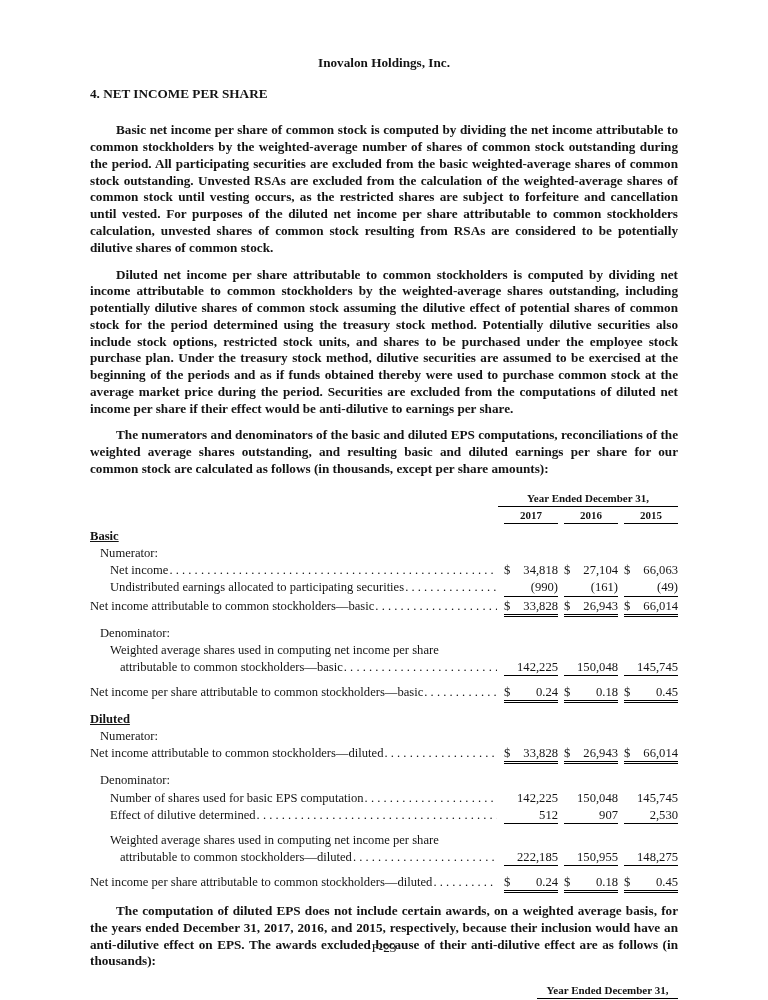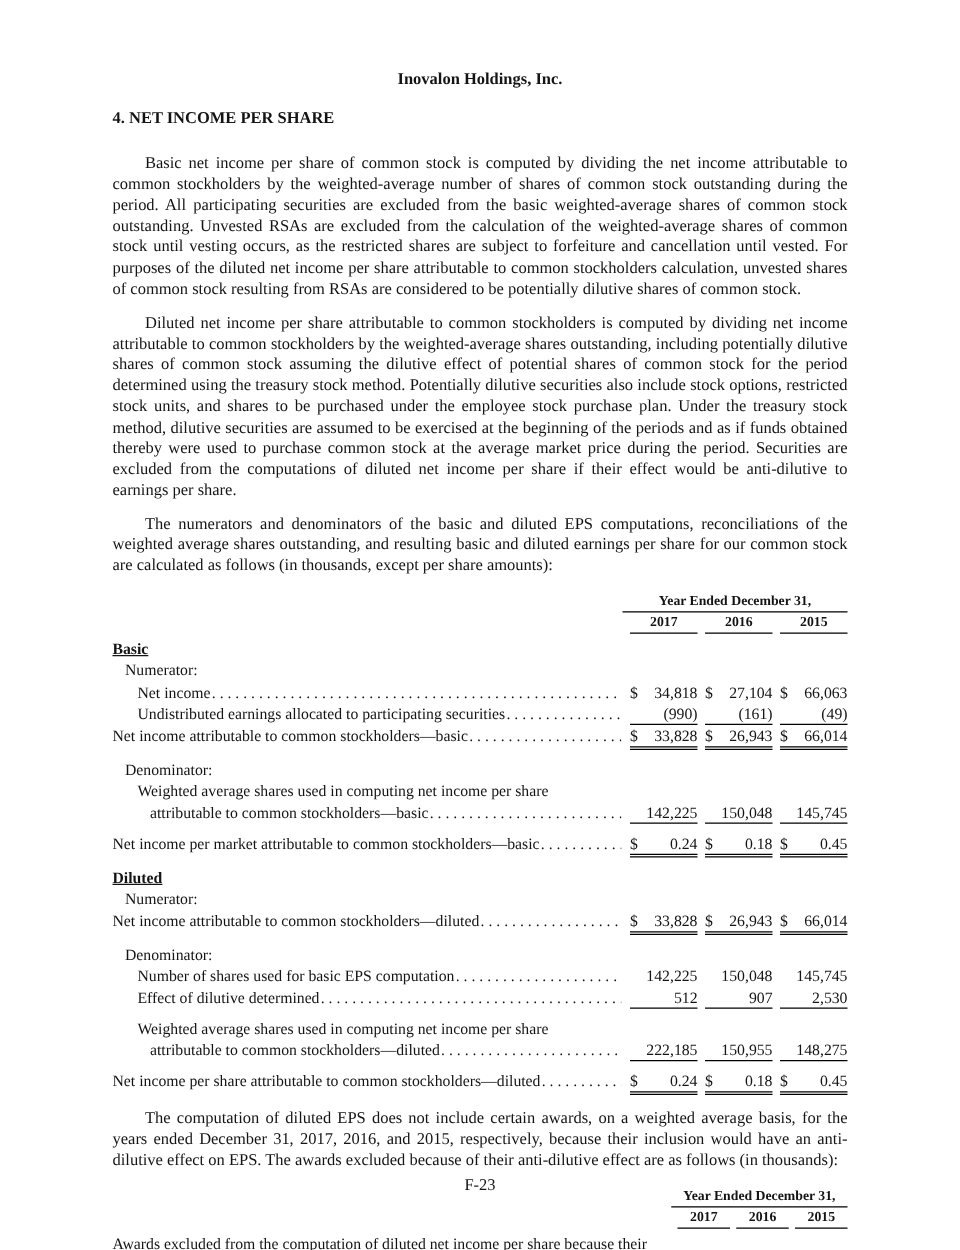--- a/index.html
+++ b/index.html
@@ -4,21 +4,21 @@
 <style>
   html,body{margin:0;padding:0;background:#ffffff;}
   .page{
     width:768px;height:1000px;box-sizing:border-box;
     padding:54px 90px 0 90px;position:relative;
     font-family:"Liberation Serif",serif;font-size:13.2px;color:#141414;
     overflow:hidden;
   }
   .doc-header{text-align:center;font-weight:bold;line-height:1.32;}
   .section-heading{font-size:13.2px;font-weight:bold;margin:15px 0 20px 0;}
-  .para{text-align:justify;text-indent:26px;margin:9px 0 10px 0;line-height:1.27;}
+  .para{text-align:justify;text-indent:26px;margin:9px 0 10px 0;line-height:1.27;font-weight:bold;}
   .fin-table{margin:14px 0 4px 0;font-size:12.6px;line-height:1.2;}
   .t-head-block{text-align:center;font-weight:bold;font-size:11px;margin-left:auto;}
   .table-1 .t-head-block{width:180px;}
   .table-2 .t-head-block{width:141px;}
   .t-span-head{border-bottom:1px solid #000;padding-bottom:1px;white-space:nowrap;}
   .t-years{display:flex;margin-bottom:4px;}
   .t-year{border-bottom:1px solid #000;text-align:center;padding:2px 0 1px 0;box-sizing:border-box;}
   .table-1 .t-year{width:54px;margin-left:6px;}
   .table-2 .t-year{width:42px;margin-left:5px;}
   .t-row{display:flex;align-items:baseline;padding:1px 0;}
@@ -124,21 +124,21 @@
         </div>
         <div class="vcell rule-single">
           <span class="num">150,048</span>
         </div>
         <div class="vcell rule-single">
           <span class="num">145,745</span>
         </div>
       </div>
       <div class="t-row t-spacer"></div>
       <div class="t-row">
-        <div class="t-label" style="padding-left: 0px;">Net income per market attributable to common stockholders—basic</div>
+        <div class="t-label" style="padding-left: 0px;">Net income per share attributable to common stockholders—basic</div>
         <div class="leader"></div>
         <div class="vcell rule-double">
           <span class="dollar">$</span>
           <span class="num">0.24</span>
         </div>
         <div class="vcell rule-double">
           <span class="dollar">$</span>
           <span class="num">0.18</span>
         </div>
         <div class="vcell rule-double">

